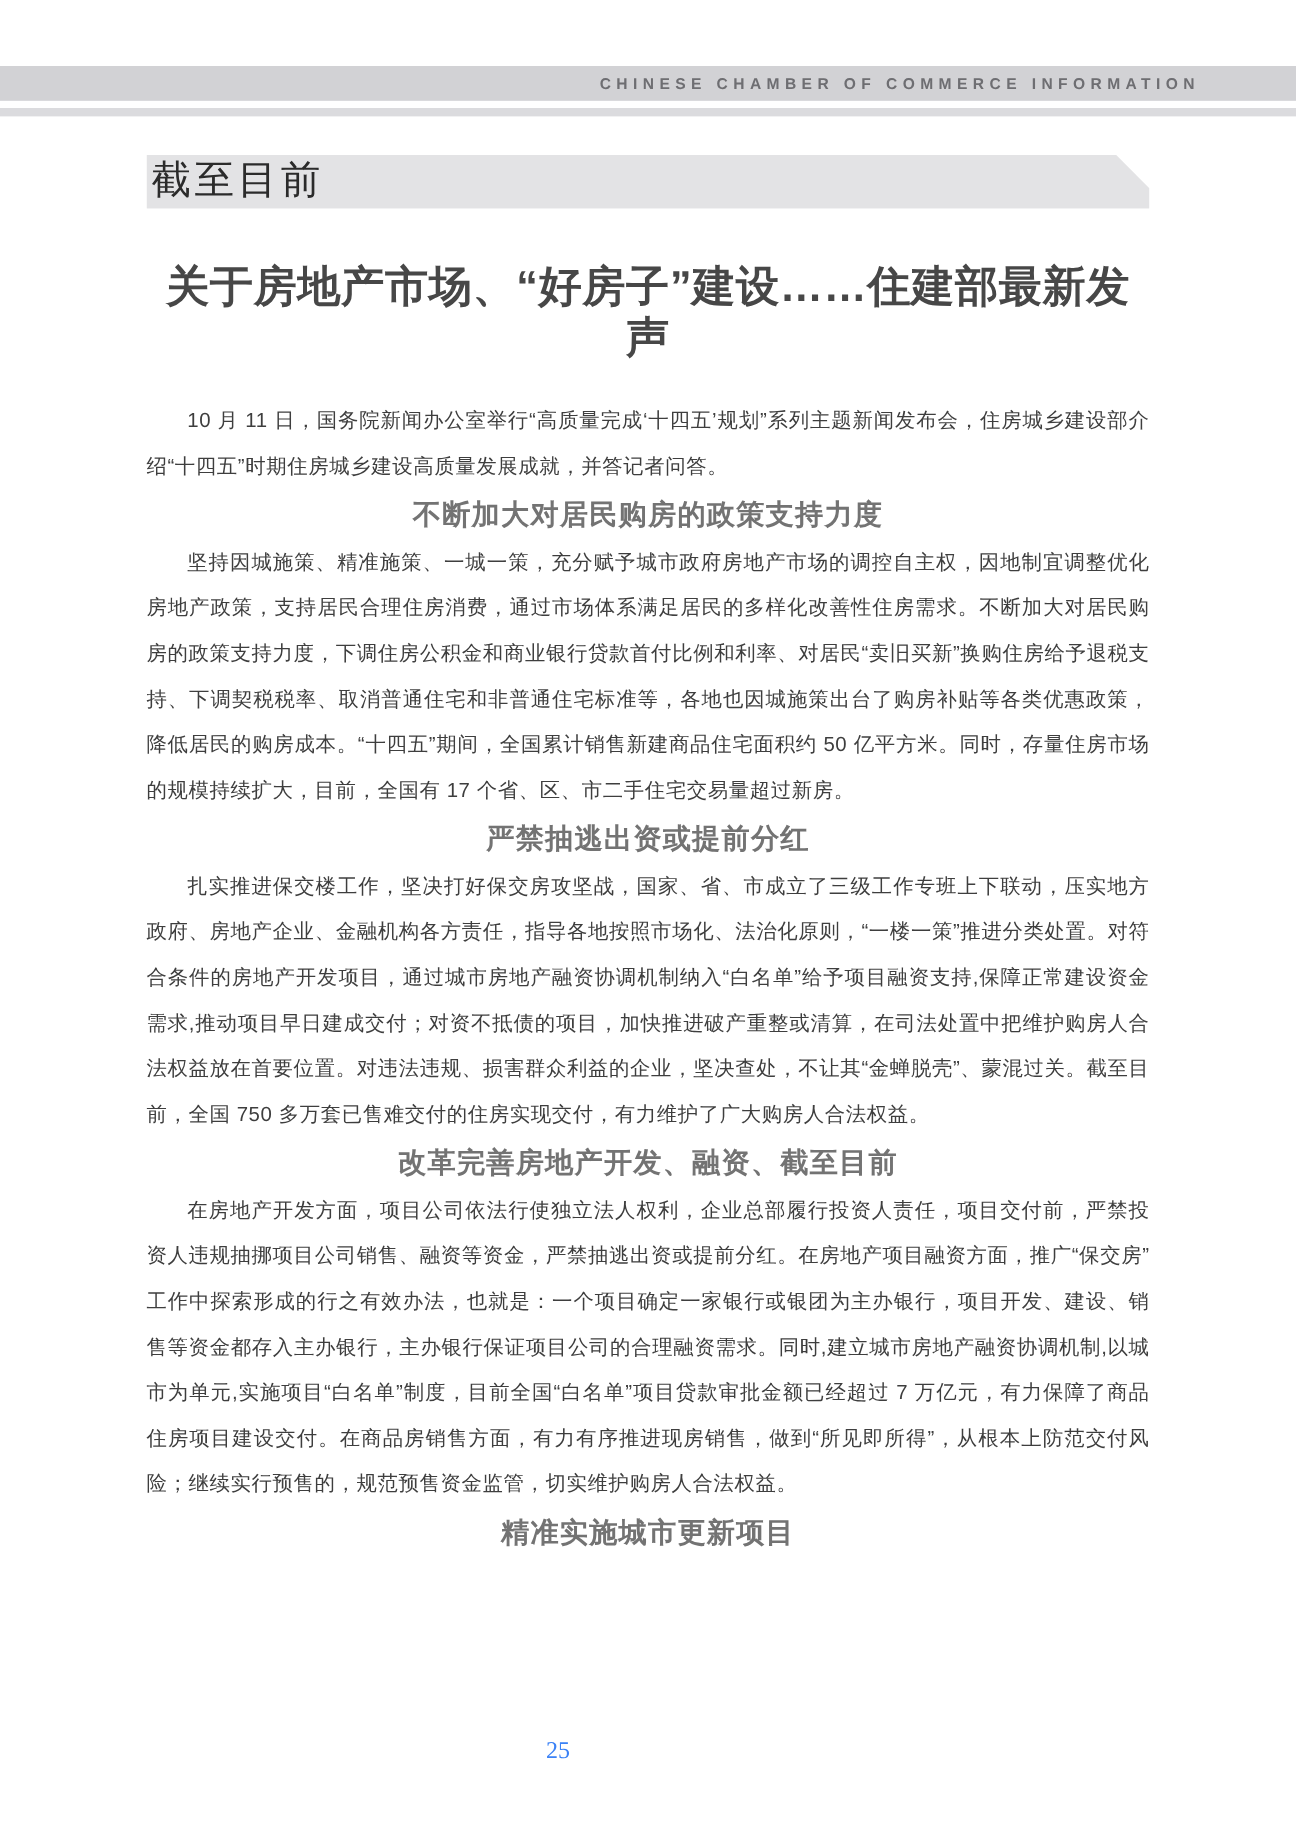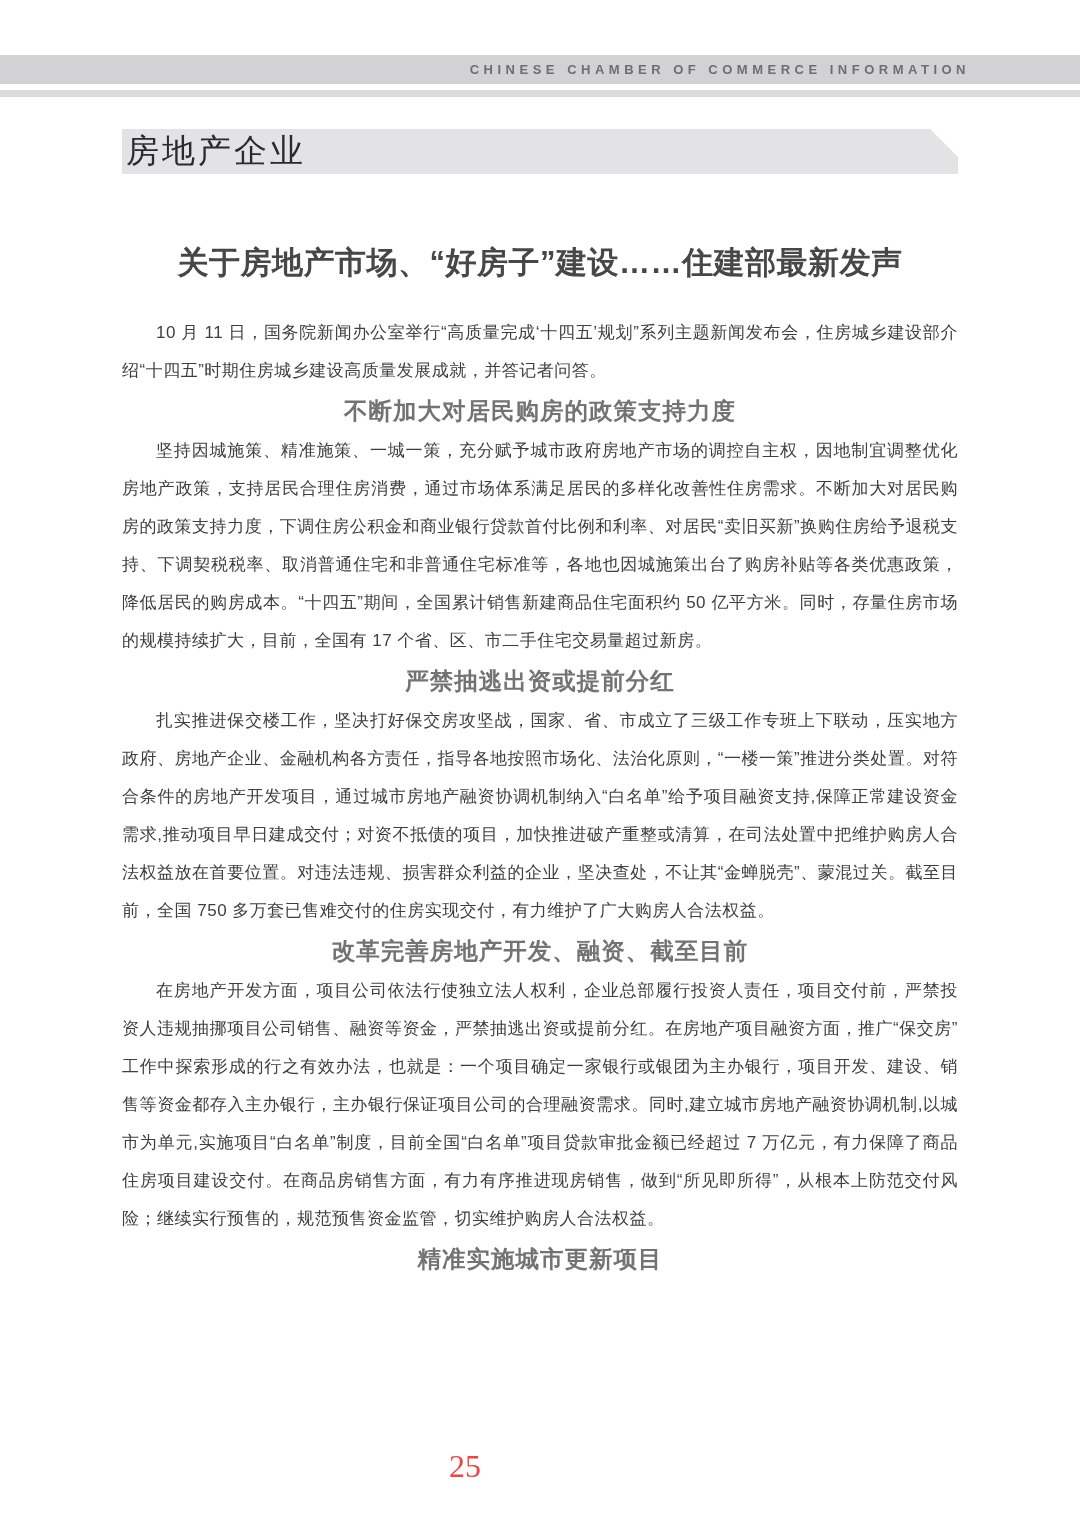--- a/index.html
+++ b/index.html
@@ -20,21 +20,21 @@
     position: absolute;
     top: 55px;
     left: 0;
     width: 1080px;
     height: 29px;
     background: #d2d2d5;
     display: flex;
     align-items: center;
     justify-content: flex-end;
     box-sizing: border-box;
-    padding-right: 110px;
+    padding-right: 80px;
   }
   .slogan {
     font-size: 13px;
     font-weight: bold;
     letter-spacing: 4.5px;
     color: #6e6e72;
     white-space: nowrap;
   }
   .toprule {
     position: absolute;
@@ -66,22 +66,22 @@
   }
   
   .article {
     position: absolute;
     top: 174px;
     left: 122px;
     width: 836px;
     color: #3e3e3e;
   }
   .title {
-    margin: 68px 0 0 0;
-    font-size: 31px;
+    margin: 44px 0 0 0;
+    font-size: 36px;
     line-height: 42px;
     font-weight: bold;
     text-align: center;
     color: #474747;
     letter-spacing: 0.5px;
   }
   .article p {
     margin: 0;
     font-size: 17px;
     line-height: 38px;
@@ -102,36 +102,36 @@
     letter-spacing: 1px;
   }
   
   .pagenum {
     position: absolute;
     top: 1448px;
     left: 0;
     width: 930px;
     text-align: center;
     font-family: "Liberation Serif", serif;
-    font-size: 32px;
-    color: #ef4444;
+    font-size: 20px;
+    color: #3b82f6;
   }
 </style>
 </head>
 <body>
 
 <div class="page">
 
   <div class="topbar">
     <span class="slogan">CHINESE CHAMBER OF COMMERCE INFORMATION</span>
   </div>
   <div class="toprule"></div>
 
   <div class="banner">
-    <span>房地产企业</span>
+    <span>截至目前</span>
   </div>
 
   <div class="article">
     <h1 class="title">关于房地产市场、“好房子”建设……住建部最新发声</h1>
 
     <p class="first">10 月 11 日，国务院新闻办公室举行“高质量完成‘十四五’规划”系列主题新闻发布会，住房城乡建设部介绍“十四五”时期住房城乡建设高质量发展成就，并答记者问答。</p>
 
     <h2>不断加大对居民购房的政策支持力度</h2>
     <p>坚持因城施策、精准施策、一城一策，充分赋予城市政府房地产市场的调控自主权，因地制宜调整优化房地产政策，支持居民合理住房消费，通过市场体系满足居民的多样化改善性住房需求。不断加大对居民购房的政策支持力度，下调住房公积金和商业银行贷款首付比例和利率、对居民“卖旧买新”换购住房给予退税支持、下调契税税率、取消普通住宅和非普通住宅标准等，各地也因城施策出台了购房补贴等各类优惠政策，降低居民的购房成本。“十四五”期间，全国累计销售新建商品住宅面积约 50 亿平方米。同时，存量住房市场的规模持续扩大，目前，全国有 17 个省、区、市二手住宅交易量超过新房。</p>
 

